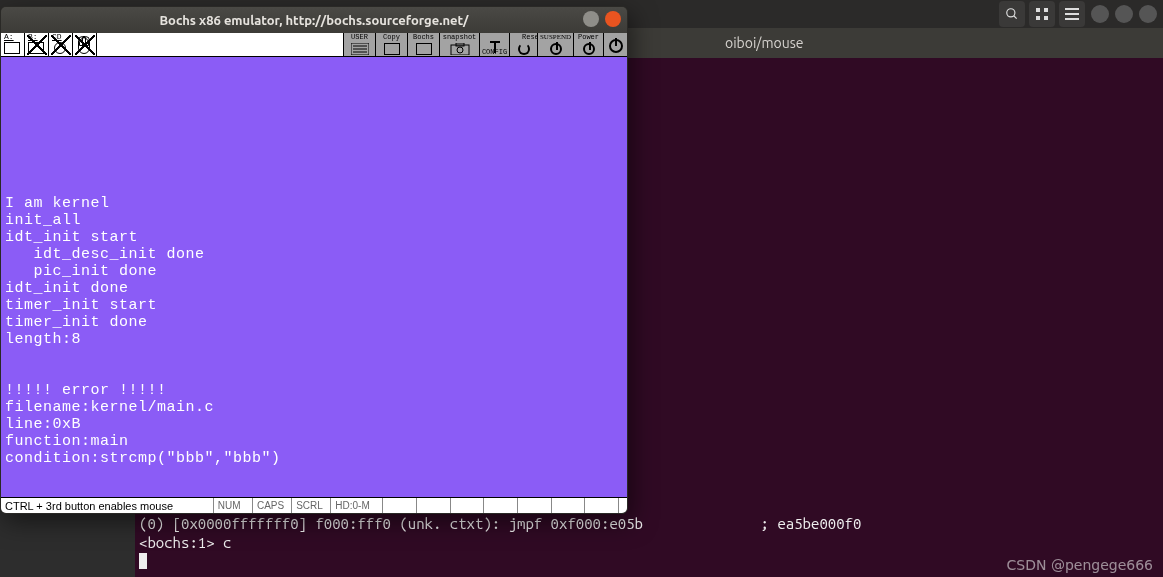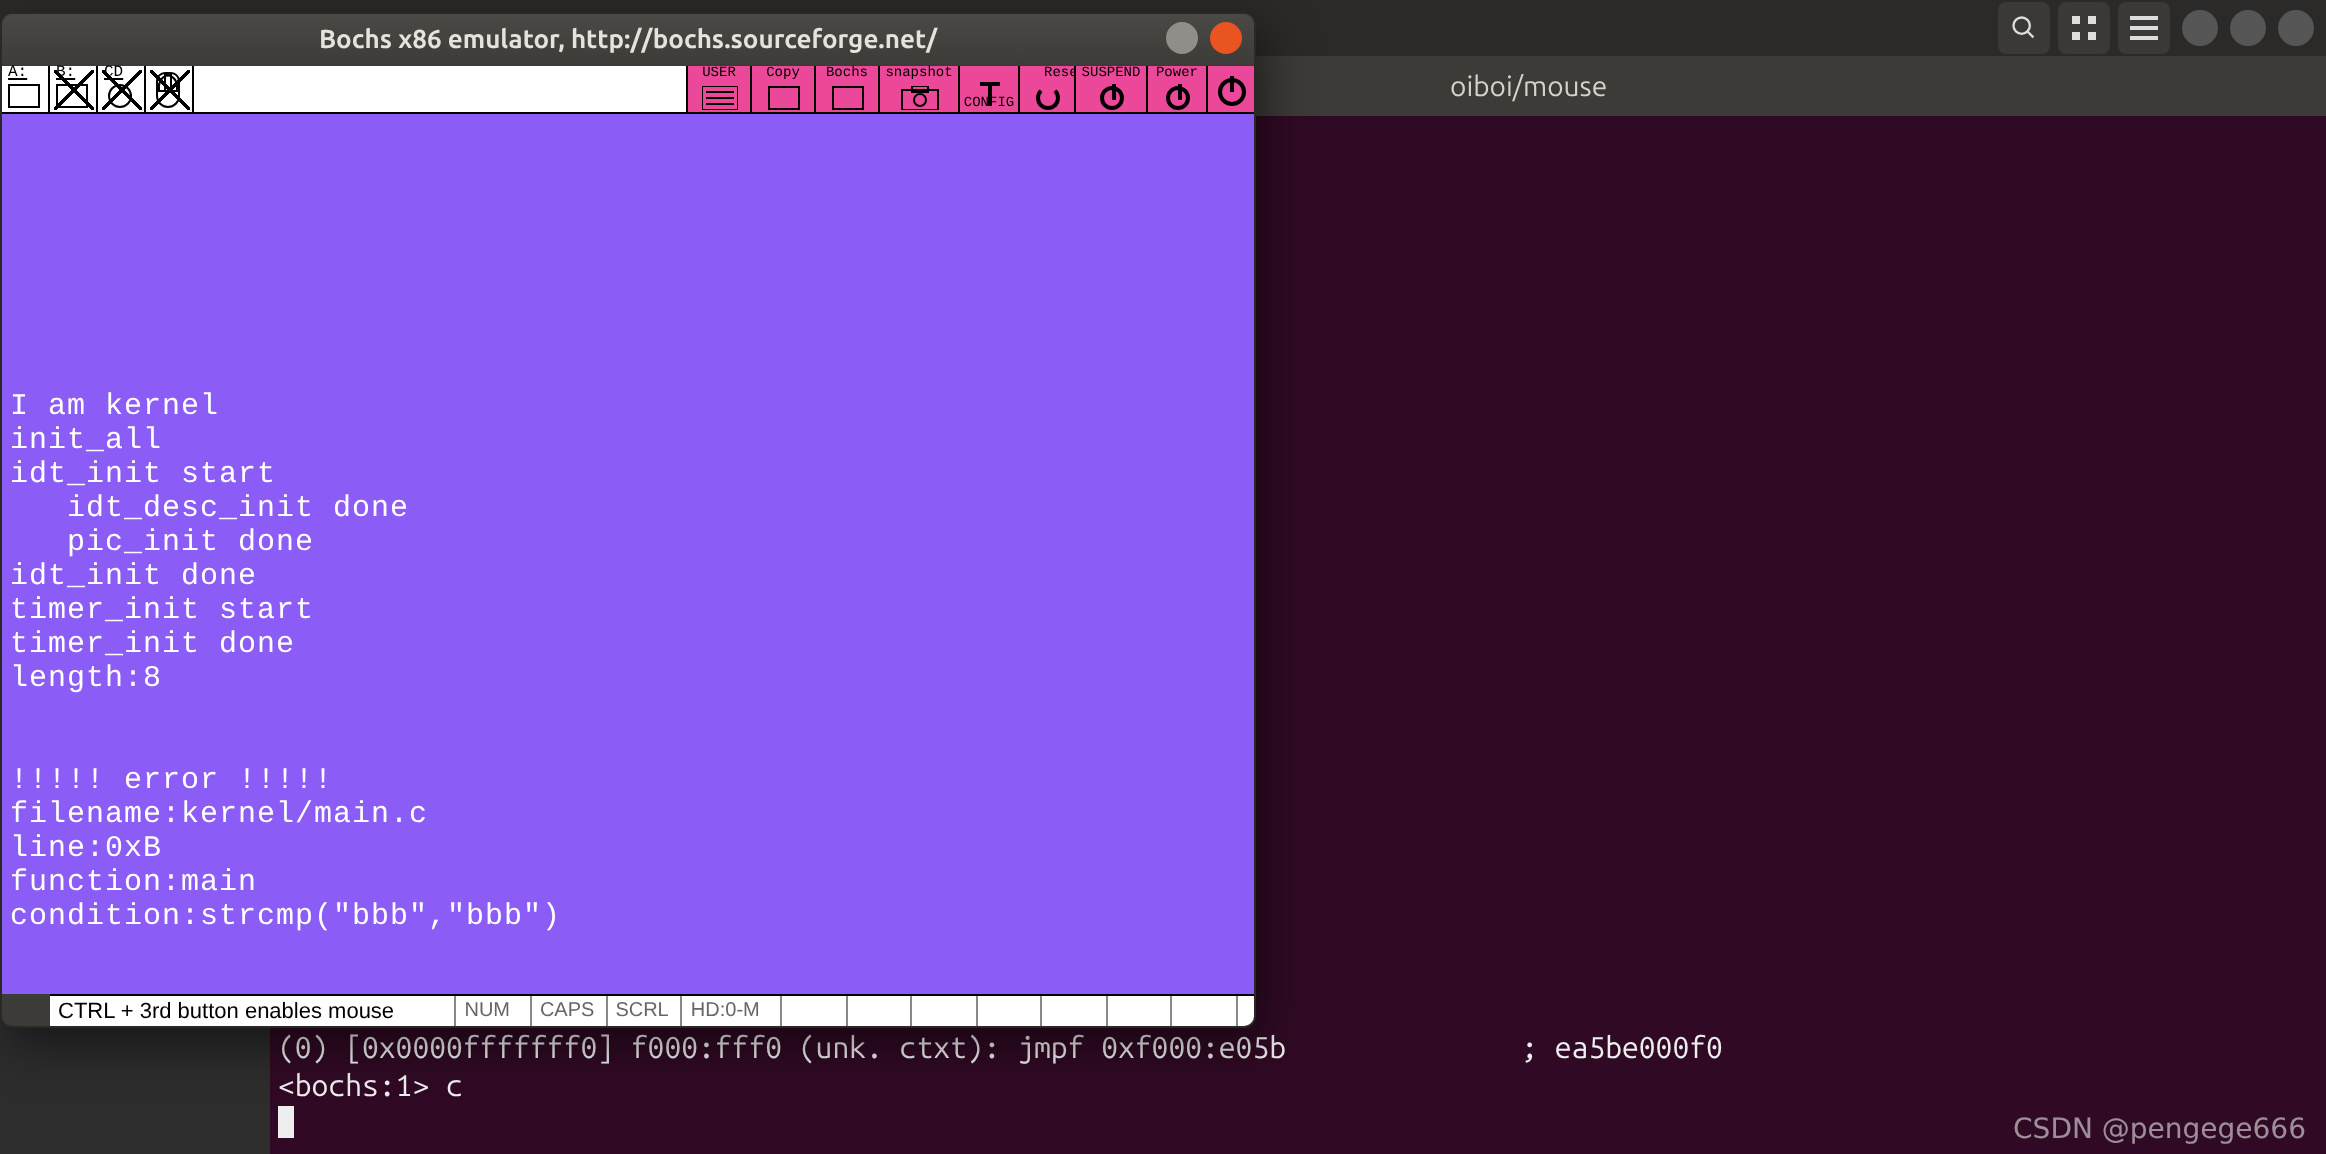--- a/index.html
+++ b/index.html
@@ -97,21 +97,21 @@
   .mouse.cross:after {
     content:""; position:absolute; left:2px; top:2px; width:20px; height:20px;
     background:
       linear-gradient(45deg,transparent 47%,#000 47%,#000 53%,transparent 53%),
       linear-gradient(-45deg,transparent 47%,#000 47%,#000 53%,transparent 53%);
   }
 
   .tb-spacer { flex:1; }
   .tb-right { display:flex; }
   .tbbtn {
-    width:32px; border-left:1px solid #000; background:#ec4899;
+    width:32px; border-left:1px solid #000; background:#a3a3a3;
     position:relative; text-align:center;
   }
   .tbbtn .lbl { display:block; font-size:7px; line-height:7px; padding-top:1px; }
   .tbbtn .ic { position:absolute; left:0; right:0; top:8px; bottom:0;
                display:flex; align-items:center; justify-content:center; }
   .tbbtn .mini { width:16px; height:12px; border:1px solid #000; }
   .tbbtn .mini .ln { height:1px; background:#000; margin-top:2px; }
   .narrow { width:20px; }
   .tbbtn.config .config-t {
     display:block; width:10px; height:10px; border-top:2px solid #000;
@@ -133,21 +133,20 @@
     background:#8b5cf6; color:#fff;
     font-family:"Courier New","DejaVu Sans Mono",monospace;
     font-size:15px; line-height:17px; letter-spacing:.5px;
     padding:2px 4px; height:440px; white-space:pre;
   }
 
   .bochs-status {
     height:16px; background:#fff; color:#000;
     display:flex; font-size:11px; font-family:sans-serif;
     border-top:1px solid #000;
-    margin-left:24px;
   }
   .bochs-status .cell {
     border-right:1px solid #888; padding:0 4px; display:flex; align-items:center;
   }
   .bochs-status .first { width:232px; }
   .bochs-status .small { width:42px; font-size:10px; color:#666; }
   .bochs-status .hd { width:56px; font-size:10px; color:#666; }
   .bochs-status .blank { width:36px; }
 
   .watermark {
@@ -266,21 +265,21 @@
             <span class="config-t"></span>
           </span>
         <span class="lbl" style="position:absolute;bottom:0;left:0;right:0;">CONFIG</span>
       </div>
       <div class="tbbtn reset" style="width:28px;padding-left:12px;">
         <span class="lbl">Reset</span>
         <span class="ic">
             <span class="arc"></span>
           </span>
       </div>
-      <div class="tbbtn narrow" style="width:36px;">
+      <div class="tbbtn narrow" style="width:36px;font-family:Liberation Serif, serif;">
         <span class="lbl">SUSPEND</span>
         <span class="ic">
             <span class="pwrcircle"></span>
           </span>
       </div>
       <div class="tbbtn narrow" style="width:30px;">
         <span class="lbl">Power</span>
         <span class="ic">
             <span class="pwrcircle"></span>
           </span>

